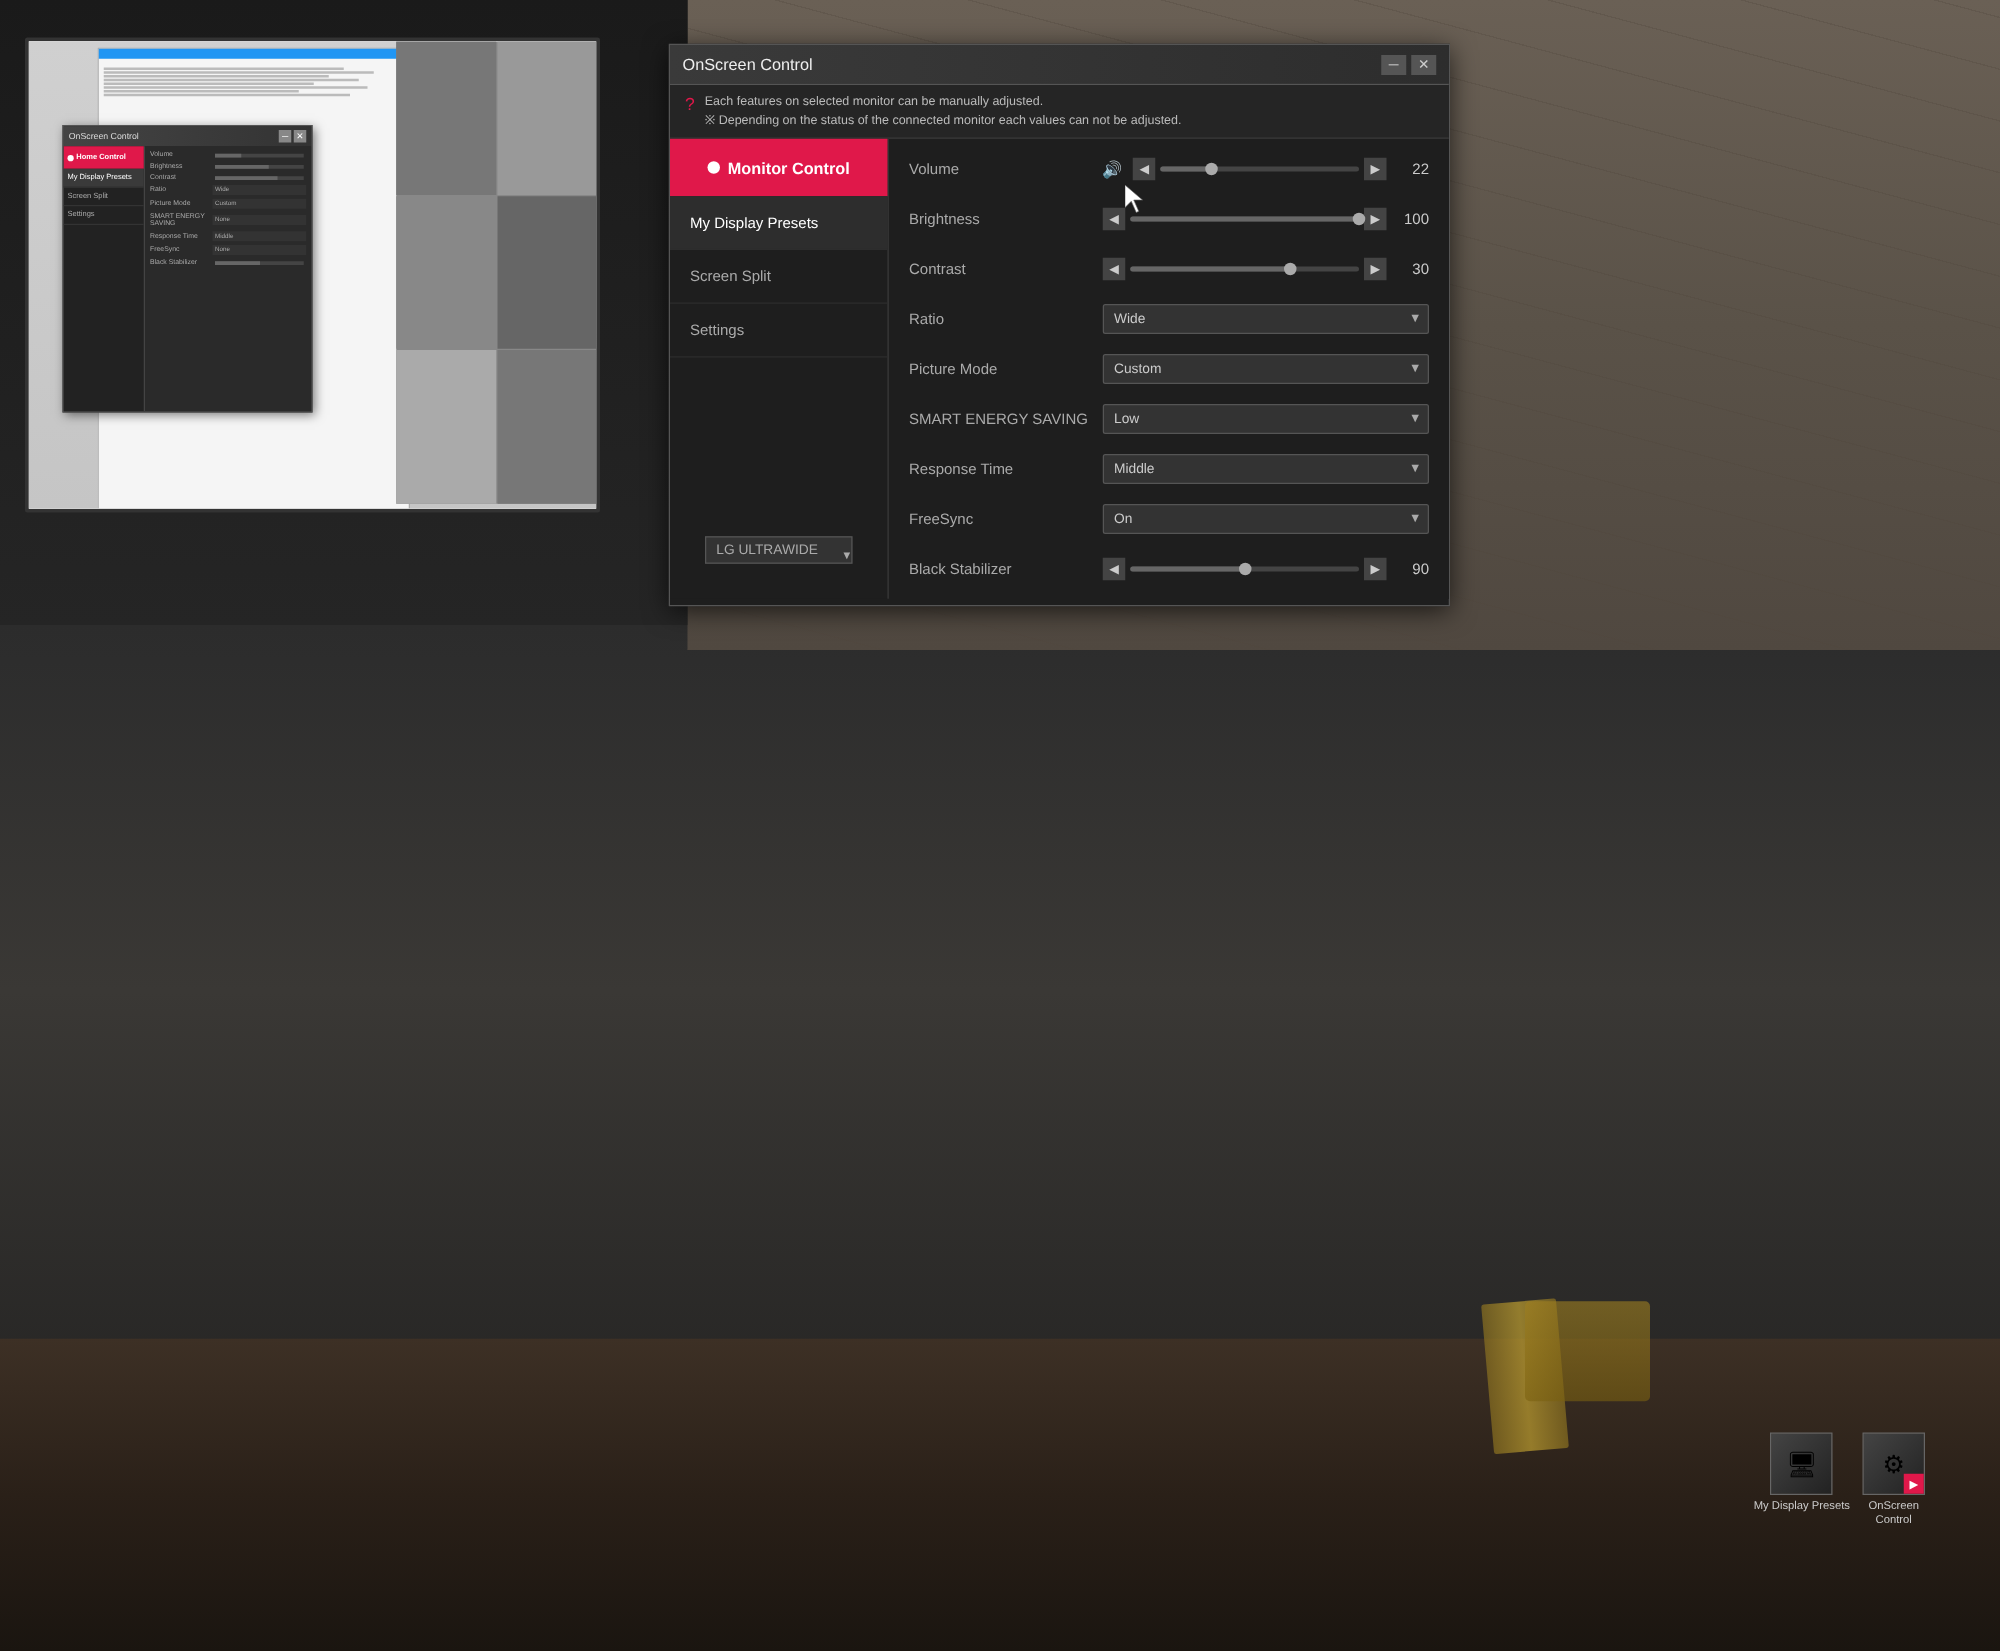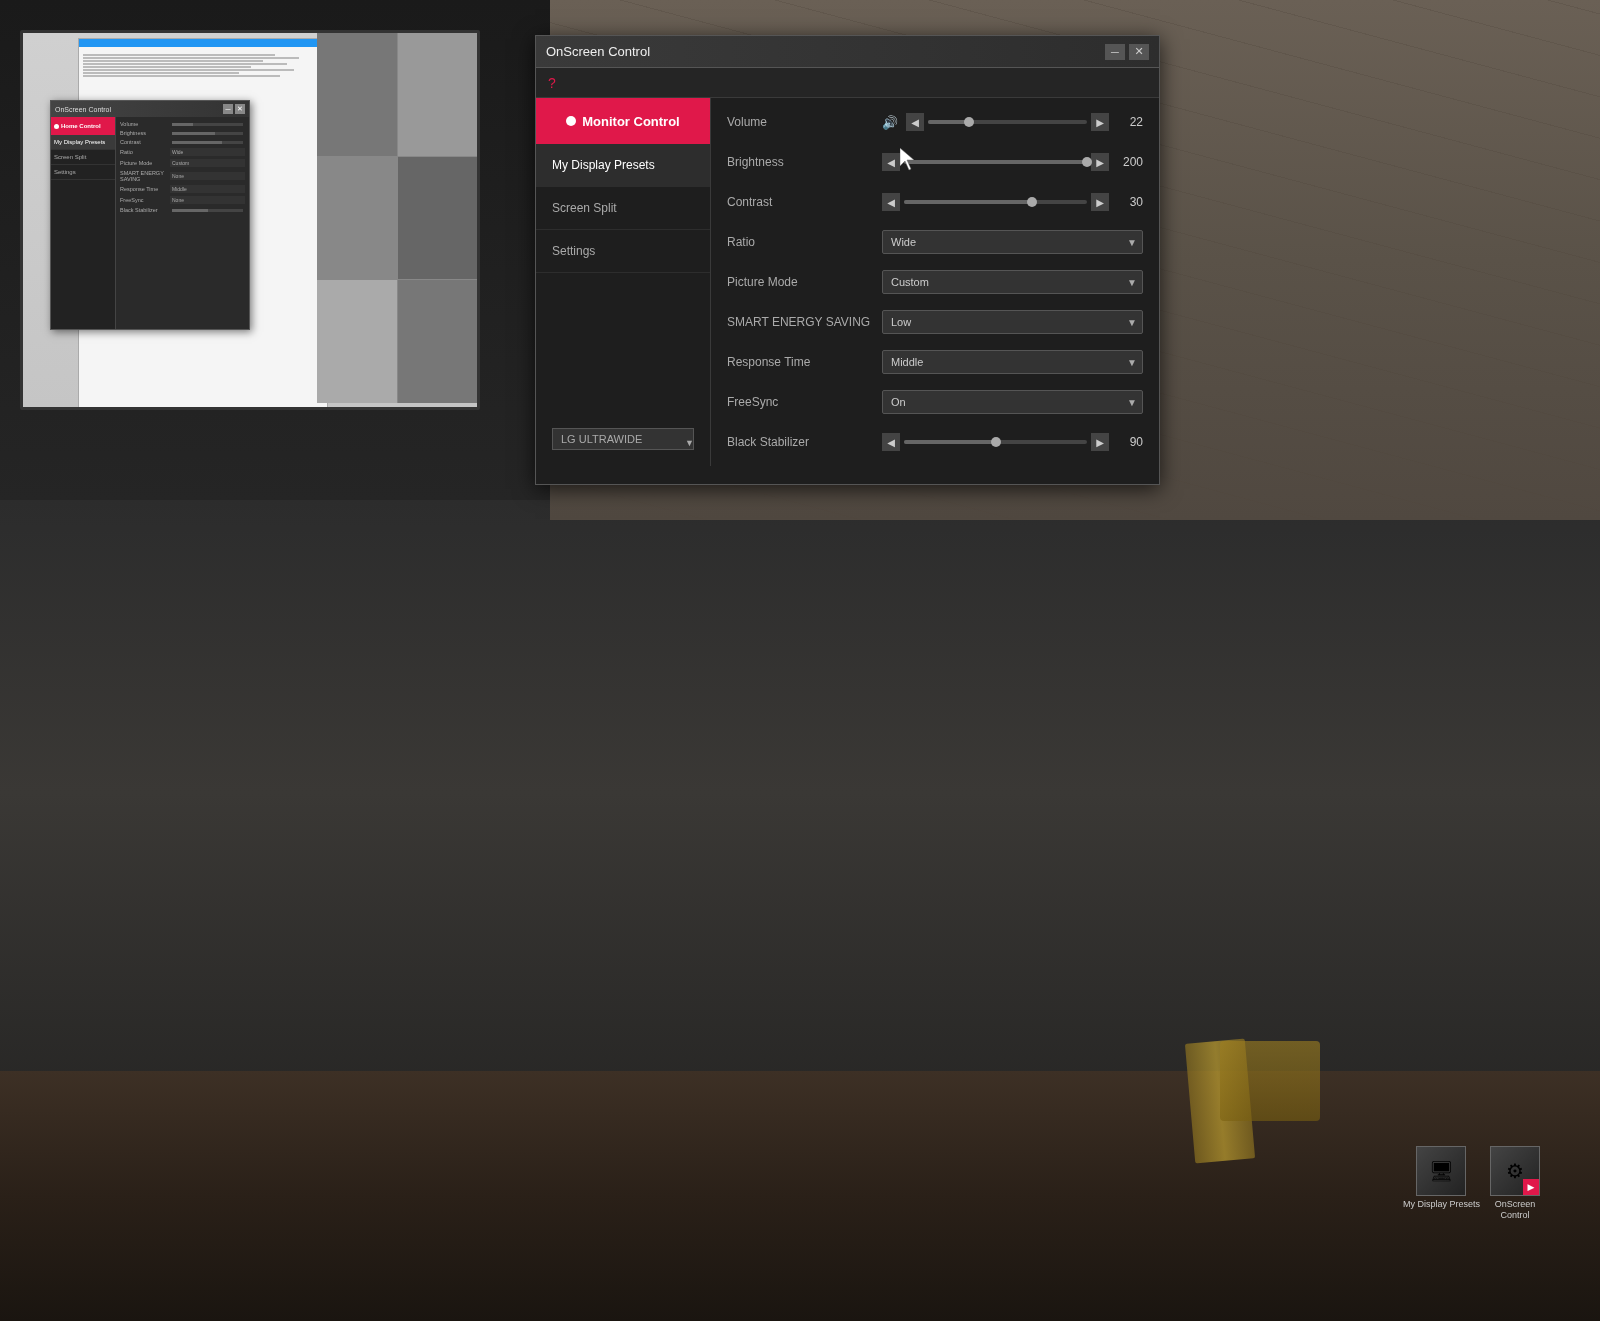--- a/index.html
+++ b/index.html
@@ -565,20 +565,24 @@
   <div class="osc-titlebar">
     <span class="osc-title-text">OnScreen Control</span>
     <div class="osc-titlebar-buttons">
       <button class="title-btn">─</button>
       <button class="title-btn close">✕</button>
     </div>
   </div>
 
   <div class="osc-info-bar">
     <span class="info-icon">?</span>
+    <div>
+      <div class="info-text">Each features on selected monitor can be manually adjusted.</div>
+      <div class="info-text">※ Depending on the status of the connected monitor each values can not be adjusted.</div>
+    </div>
   </div>
 
   <div class="osc-main">
 
     <div class="osc-nav">
       <div class="osc-nav-header">
         <div class="nav-dot"></div>
         <span>Monitor Control</span>
       </div>
 
@@ -587,21 +591,21 @@
       </div>
       <div class="nav-item">
         <span>Screen Split</span>
       </div>
       <div class="nav-item">
         <span>Settings</span>
       </div>
 
       <div style="flex:1;"></div>
 
-      <div style="position:relative;margin:8px;">
+      <div style="position:relative;margin:20px;">
         <select class="monitor-select">
           <option>LG ULTRAWIDE</option>
         </select>
         <span style="position:absolute;right:8px;top:50%;transform:translateY(-50%);color:#aaa;font-size:9px;pointer-events:none;">▼</span>
       </div>
     </div>
 
     <div class="osc-content">
 
       <div class="control-row">
@@ -620,21 +624,21 @@
 
       <div class="control-row">
         <div class="control-label">Brightness</div>
         <div class="slider-container">
           <button class="slider-btn">◀</button>
           <div class="slider-track">
             <div class="slider-fill" style="width:100%;"></div>
             <div class="slider-thumb" style="left:100%;"></div>
           </div>
           <button class="slider-btn">▶</button>
-          <span class="slider-value">200</span>
+          <span class="slider-value">100</span>
         </div>
       </div>
 
       <div class="control-row">
         <div class="control-label">Contrast</div>
         <div class="slider-container">
           <button class="slider-btn">◀</button>
           <div class="slider-track">
             <div class="slider-fill" style="width:70%;"></div>
             <div class="slider-thumb" style="left:70%;"></div>

